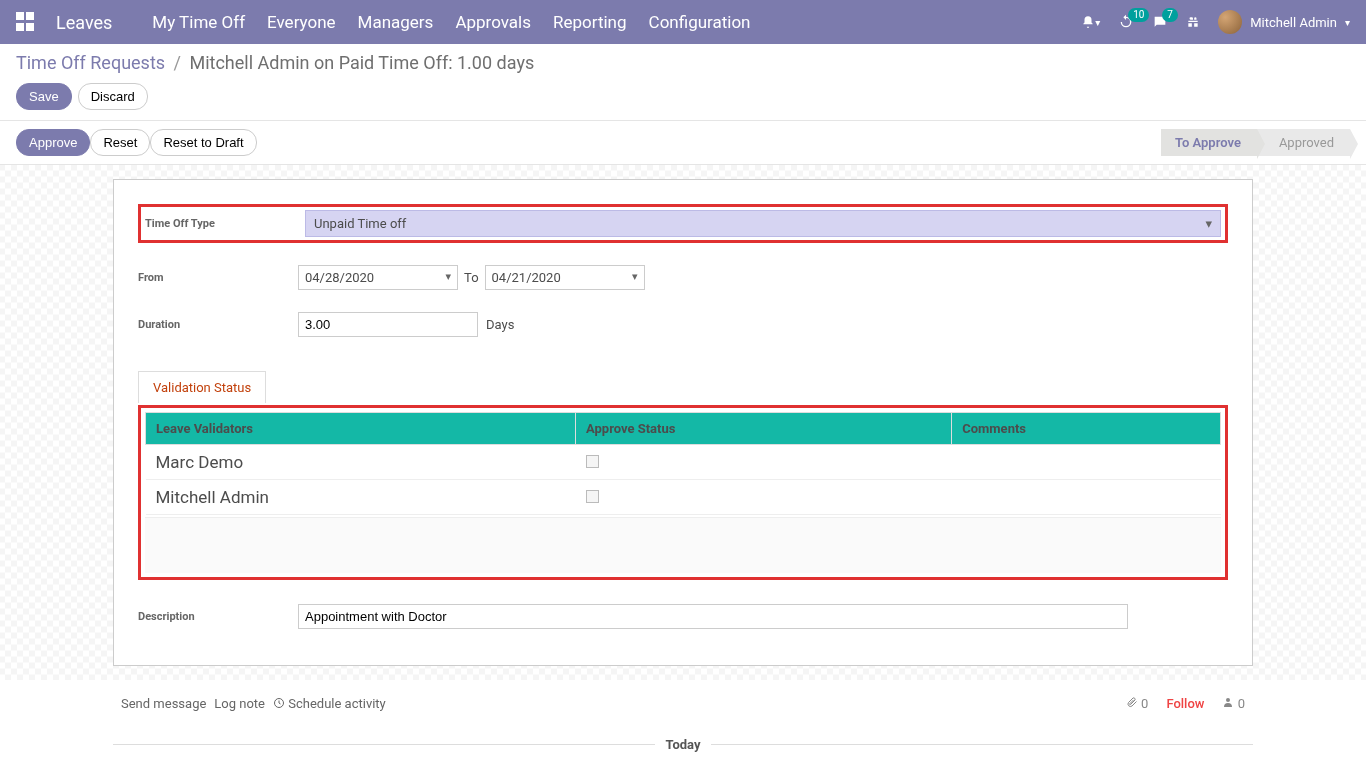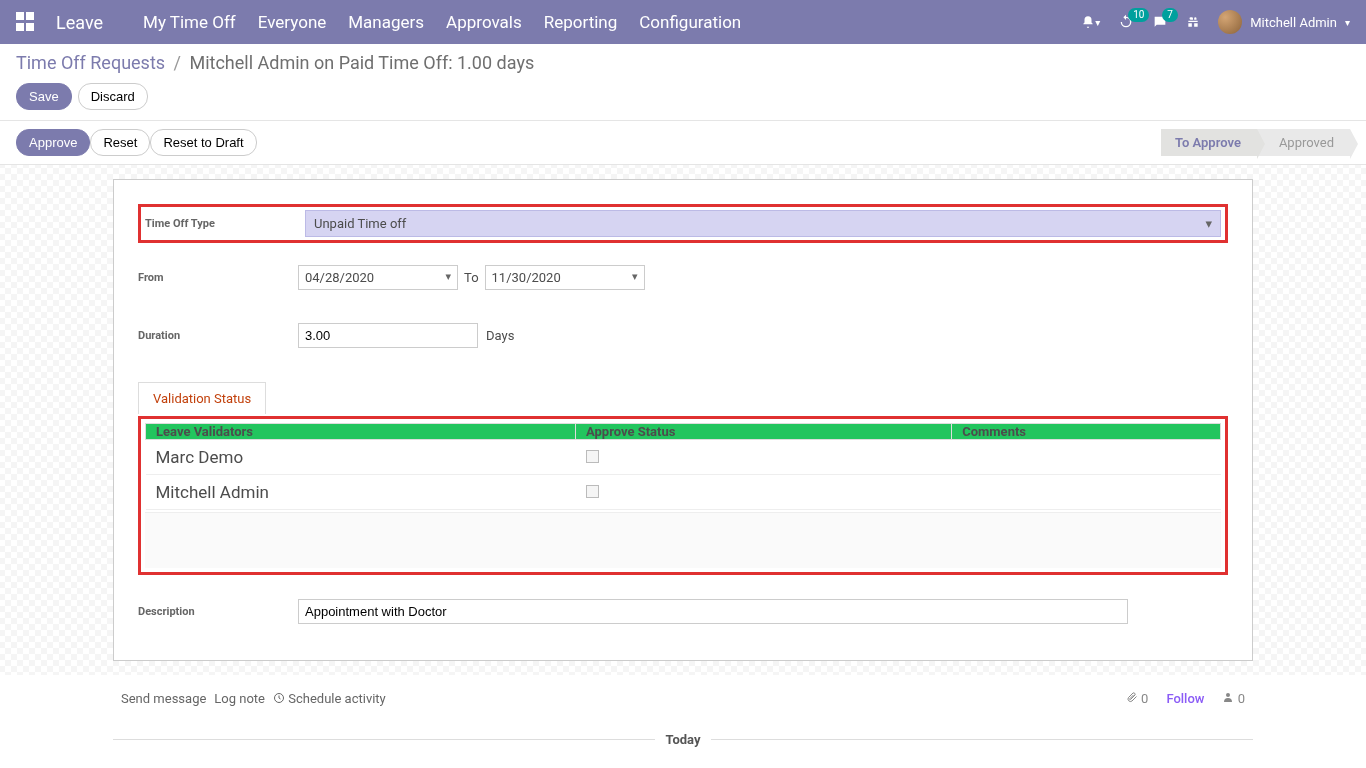--- a/index.html
+++ b/index.html
@@ -38,35 +38,35 @@
   .form-container { background: repeating-conic-gradient(#f5f5f5 0% 25%, #fff 0% 50%) 50% / 12px 12px; padding: 14px 0; min-height: 480px; }
   .form-sheet { background: #fff; border: 1px solid #ccc; max-width: 1140px; margin: 0 auto; padding: 24px; }
   
   .hl-red { border: 3px solid #e03131; padding: 3px 4px; }
   
   .field-row { display: flex; align-items: center; margin-bottom: 12px; }
   .field-label { width: 160px; font-weight: 700; color: #666; font-size: 11px; }
   .type-select { flex: 1; background: #d6d4f2; border: 1px solid #bcbae6; padding: 5px 24px 5px 8px; position: relative; }
   .type-select:after { content: '▾'; position: absolute; right: 8px; top: 5px; color: #666; }
   
-  .fields-grid { display: flex; flex-direction: column; gap: 21px; margin-top: 22px; margin-bottom: 22px; }
+  .fields-grid { display: flex; flex-direction: column; gap: 10px; margin-top: 22px; margin-bottom: 22px; }
   .date-input, .num-input, .text-input { border: 1px solid #ccc; padding: 4px 6px; font-size: 13px; background: #fff; }
   .date-input { width: 160px; position: relative; }
   .date-input:after { content: '▾'; position: absolute; right: 6px; top: 4px; color: #666; font-size: 11px; }
   .num-input { width: 180px; }
   .to-label { margin: 0 6px; }
   .days-label { margin-left: 8px; }
   
   .tabs { margin-top: 20px; }
   .tab-header { display: flex; }
   .tab { border: 1px solid #ddd; border-bottom: none; padding: 8px 14px; background: #fff; font-size: 13px; color: #c2410c; cursor: pointer; }
   
   .validators-box { border: 3px solid #e03131; padding: 4px; margin-top: 2px; }
   .validators-table { width: 100%; border-collapse: collapse; }
-  .validators-table th { background: #22c55e; text-align: left; padding: 0 10px; font-weight: 700; color: #4c4c4c; border: 1px solid #ddd; font-size: 13px; }
+  .validators-table th { background: #14b8a6; text-align: left; padding: 8px 10px; font-weight: 700; color: #4c4c4c; border: 1px solid #ddd; font-size: 13px; }
   .validators-table td { padding: 7px 10px; border-bottom: 1px solid #eee; font-size: 17px; }
   .checkbox { width: 13px; height: 13px; border: 1px solid #bbb; display: inline-block; background: #f5f5f5; }
   .table-footer { height: 56px; border-top: 1px solid #eee; background: #fafafa; margin-top: 2px; }
   
   .chatter { max-width: 1140px; margin: 0 auto; padding: 16px 0; }
   .chatter-top { display: flex; justify-content: space-between; align-items: center; padding: 0 8px 12px 8px; color: #666; }
   .chatter-left { display: flex; gap: 8px; align-items: center; }
   .chatter-left a { color: #666; text-decoration: none; cursor: pointer; }
   .chatter-right { display: flex; gap: 18px; align-items: center; color: #888; }
   .chatter-divider { display: flex; align-items: center; gap: 10px; margin-top: 14px; }
@@ -78,21 +78,21 @@
 </head>
 <body>
 
 <div class="topnav">
   <div class="apps-icon">
     <span></span>
       <span></span>
       <span></span>
       <span></span>
   </div>
-  <div class="brand">Leave</div>
+  <div class="brand">Leaves</div>
   <div class="nav-items">
     <a>My Time Off</a>
     <a>Everyone</a>
     <a>Managers</a>
     <a>Approvals</a>
     <a>Reporting</a>
     <a>Configuration</a>
   </div>
   <div class="nav-right">
     <div class="nav-icon">
@@ -161,21 +161,21 @@
     </div>
 
     <div class="fields-grid">
       <div class="field-row">
         <div class="field-label">From</div>
         <div class="date-input">
           <span>04/28/2020</span>
         </div>
         <span class="to-label">To</span>
         <div class="date-input">
-          <span>11/30/2020</span>
+          <span>04/21/2020</span>
         </div>
       </div>
       <div class="field-row">
         <div class="field-label">Duration</div>
         <input class="num-input" value="3.00" style="">
         <span class="days-label">Days</span>
       </div>
     </div>
 
     <div class="tabs">
@@ -230,21 +230,21 @@
         <span>Schedule activity</span>
       </a>
     </div>
     <div class="chatter-right">
       <span>
         <svg width="12" height="12" viewBox="0 0 24 24">
             <path d="M21 11l-9 9a5 5 0 01-7-7l9-9a3 3 0 014 4l-9 9a1 1 0 01-1.5-1.5L15 8" fill="none" stroke="currentColor" stroke-width="2"></path>
           </svg>
         <span>0</span>
       </span>
-      <a style="color:#8b5cf6;font-weight:500;">Follow</a>
+      <a style="color:#ef4444;font-weight:500;">Follow</a>
       <span>
         <svg width="12" height="12" viewBox="0 0 24 24">
             <circle cx="12" cy="8" r="4"></circle>
             <path d="M4 22a8 8 0 0116 0z"></path>
           </svg>
         <span>0</span>
       </span>
     </div>
   </div>
   <div class="chatter-divider">

